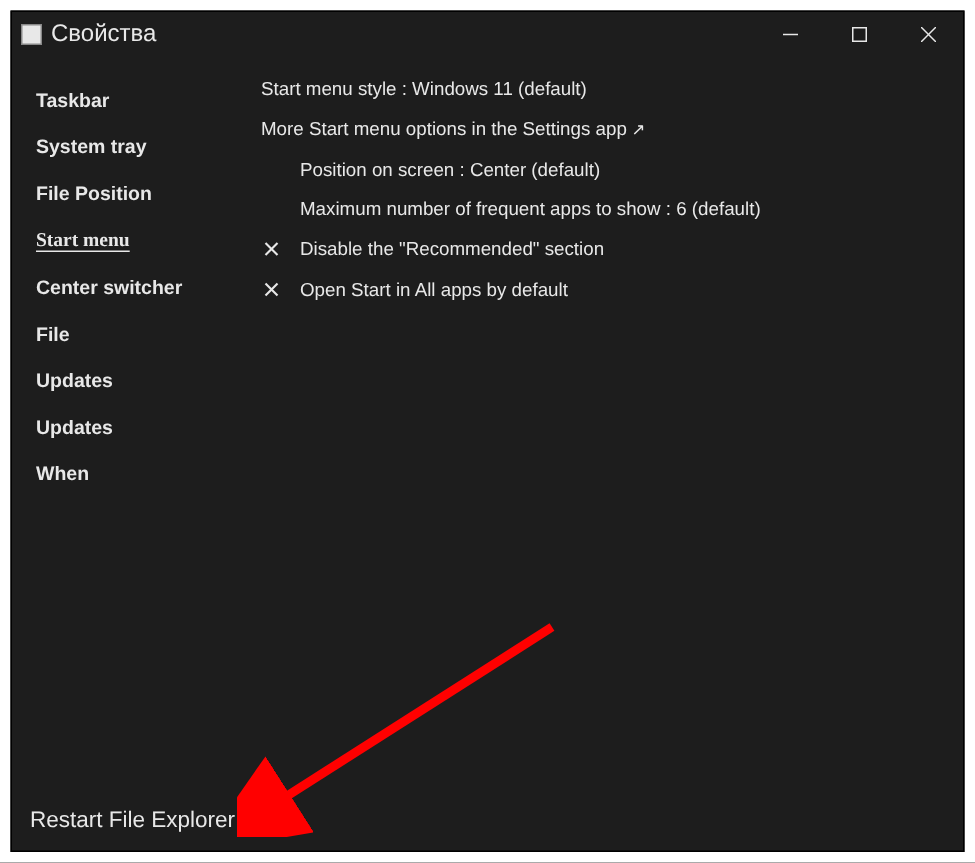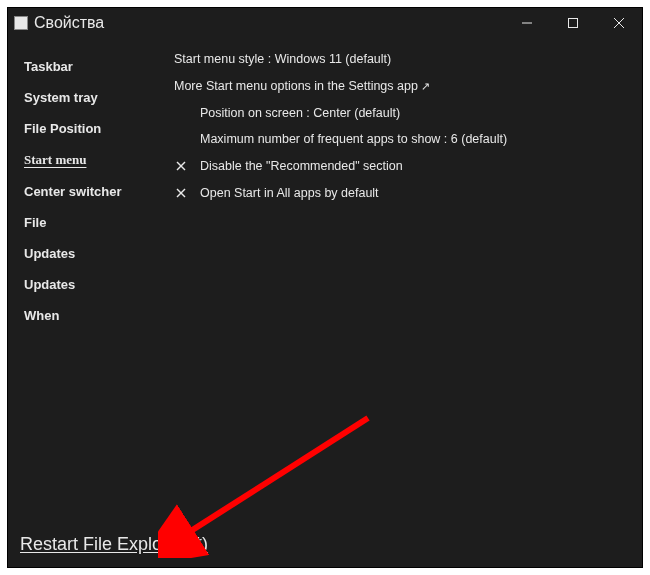--- a/index.html
+++ b/index.html
@@ -17,21 +17,21 @@
   .side-item { font-size: 13px; font-weight: 600; color: #e8e8e8; padding: 7px 4px; cursor: pointer; display: inline-block; }
   .side-item.active { text-decoration: underline; text-underline-offset: 3px; font-family: Liberation Serif, serif; }
   .side-row { display: block; margin-bottom: 2px; }
   .content { flex: 1; padding: 12px 18px 0 6px; font-size: 12.5px; color: #e8e8e8; line-height: 1.5; }
   .row { display: flex; align-items: flex-start; margin-bottom: 8px; }
   .row .txt { flex: 1; }
   .sub-row { padding-left: 26px; margin-bottom: 8px; }
   .link-arrow::after { content: " \2197"; font-size: 11px; }
   .xmark { display: inline-block; width: 26px; text-align: left; padding-left: 2px; }
   .xmark svg { display: inline-block; vertical-align: -1px; }
-  .footer-link { position: absolute; left: 12px; bottom: 12px; font-size: 18px; color: #e8e8e8; text-decoration: underline; text-underline-offset: 2px; cursor: pointer; }
+  .footer-link { position: absolute; left: 12px; bottom: 12px; font-size: 15px; color: #e8e8e8; text-underline-offset: 2px; cursor: pointer; }
   .arrow-annot { position: absolute; left: 150px; top: 400px; pointer-events: none; }
 </style>
 </head>
 <body>
 <div class="frame">
 <div class="window">
 
   <div class="titlebar">
     <span class="app-icon"></span>
     <span class="title-text">Свойства</span>

